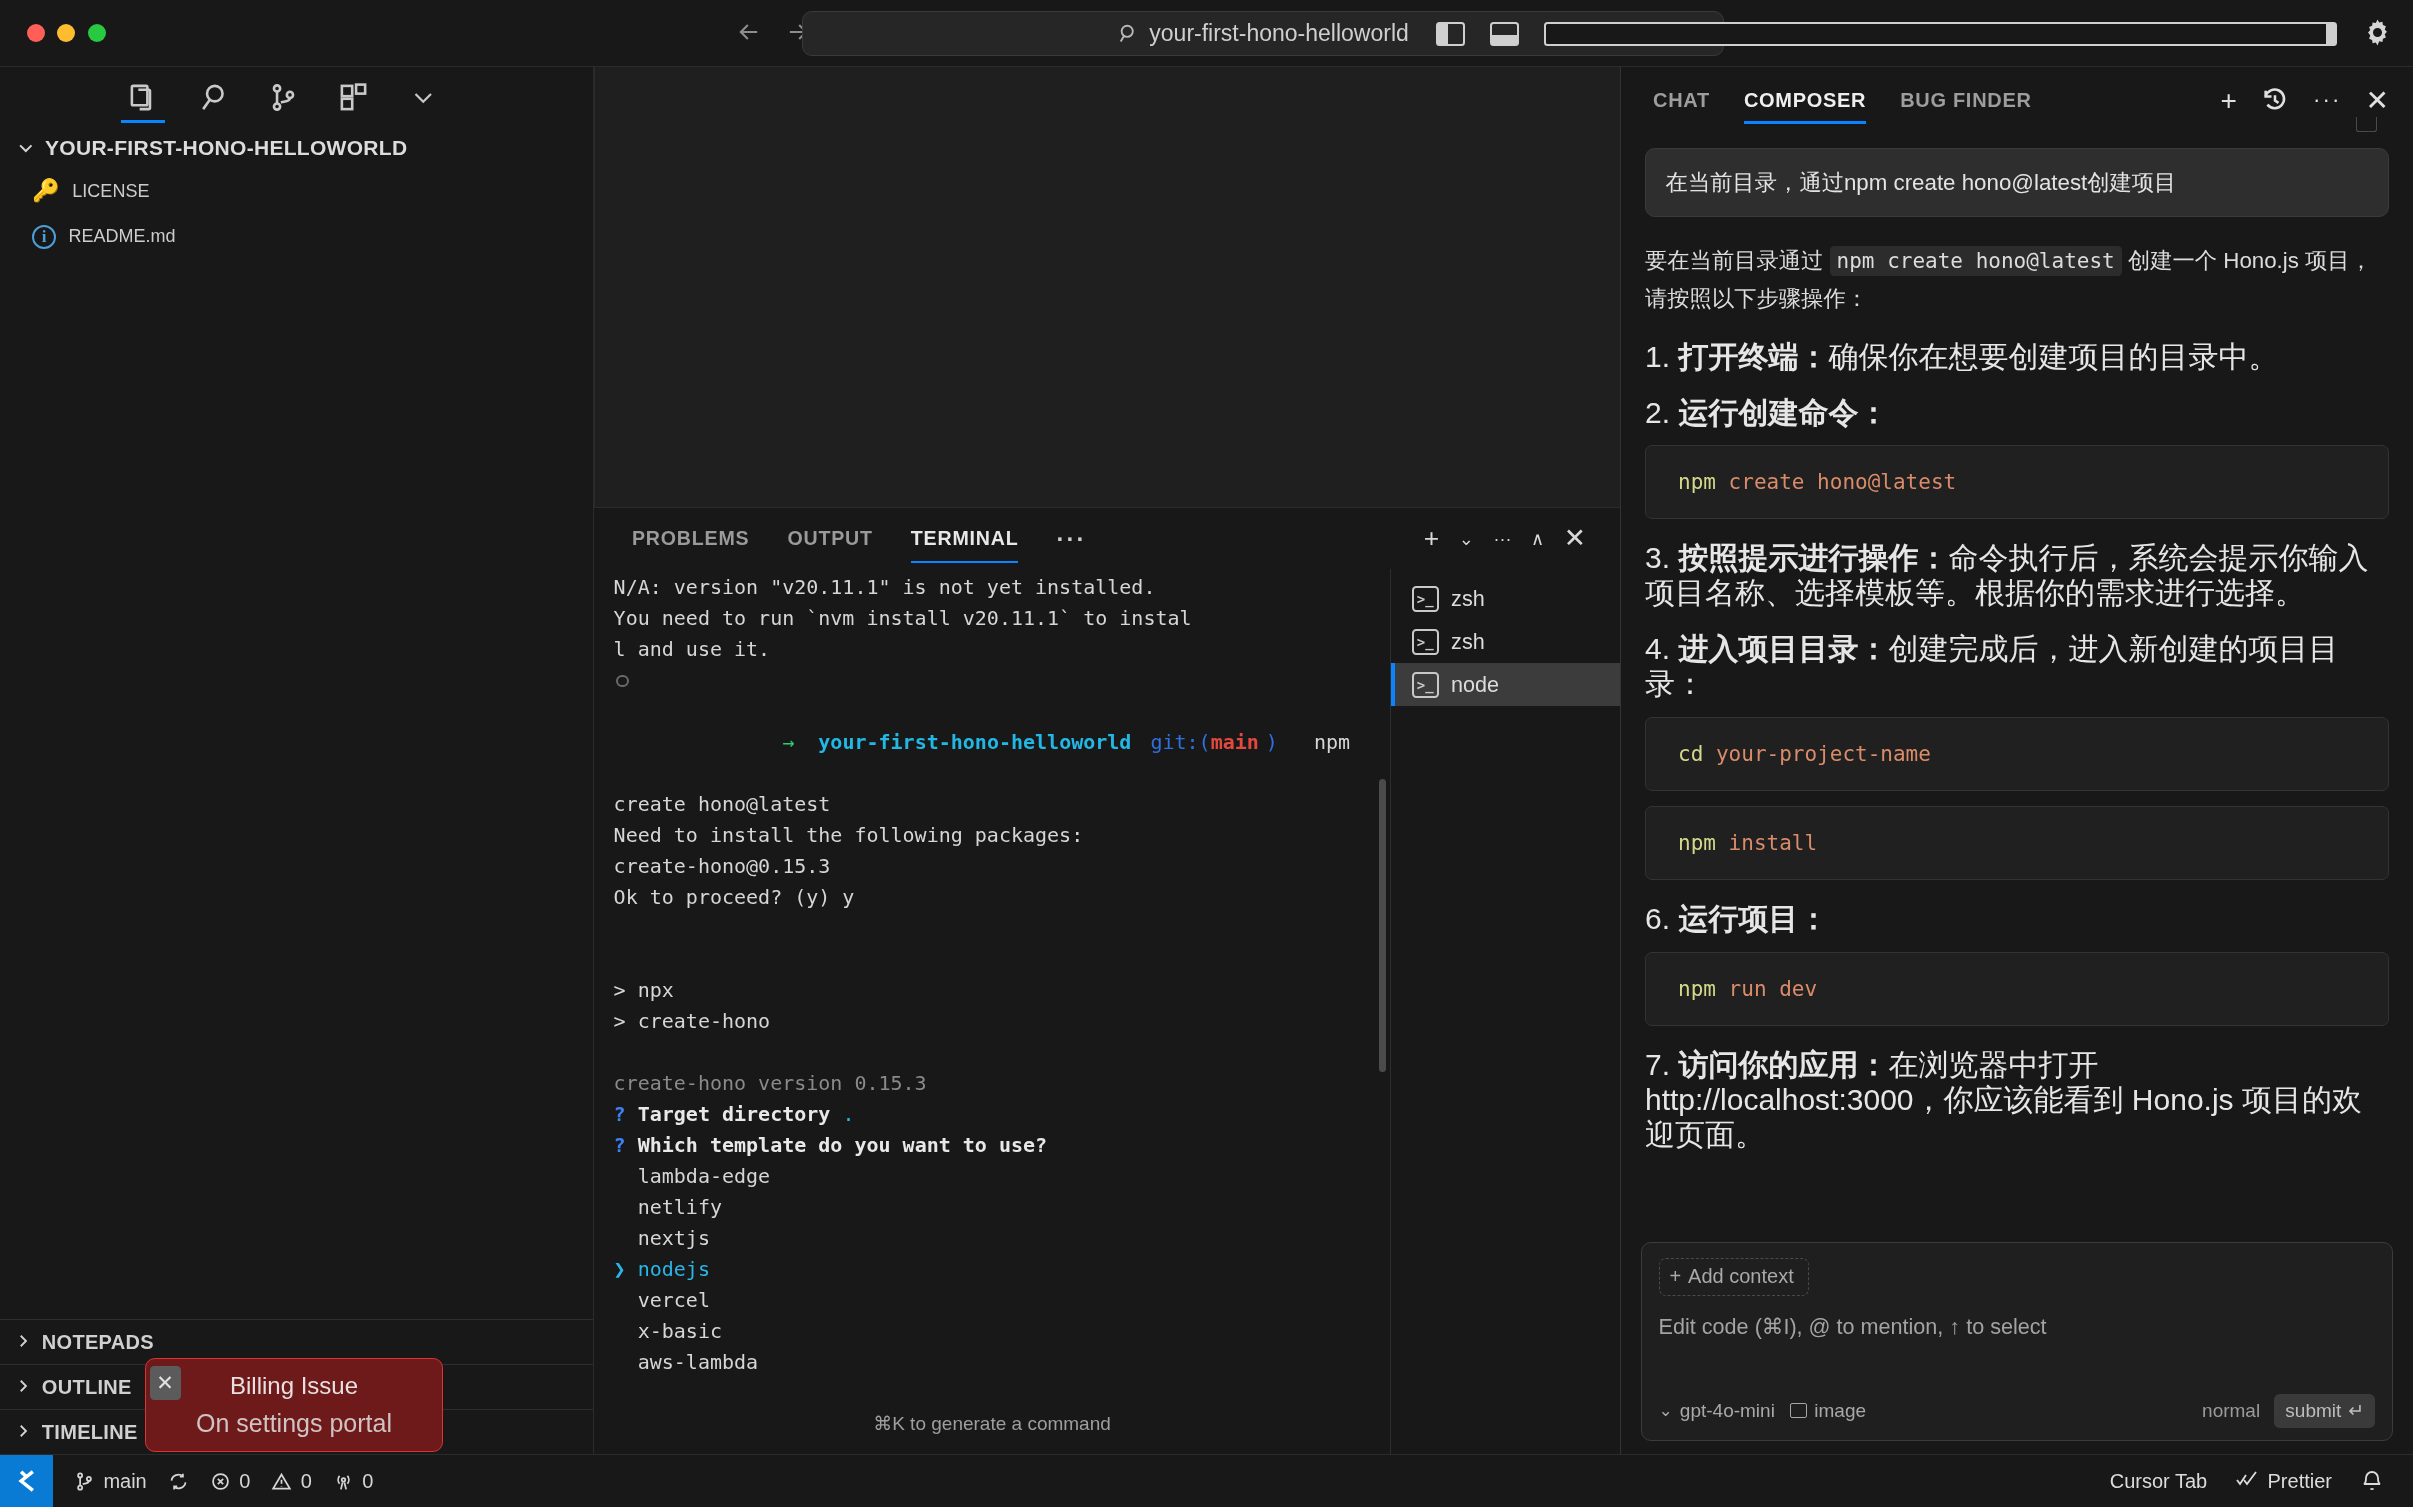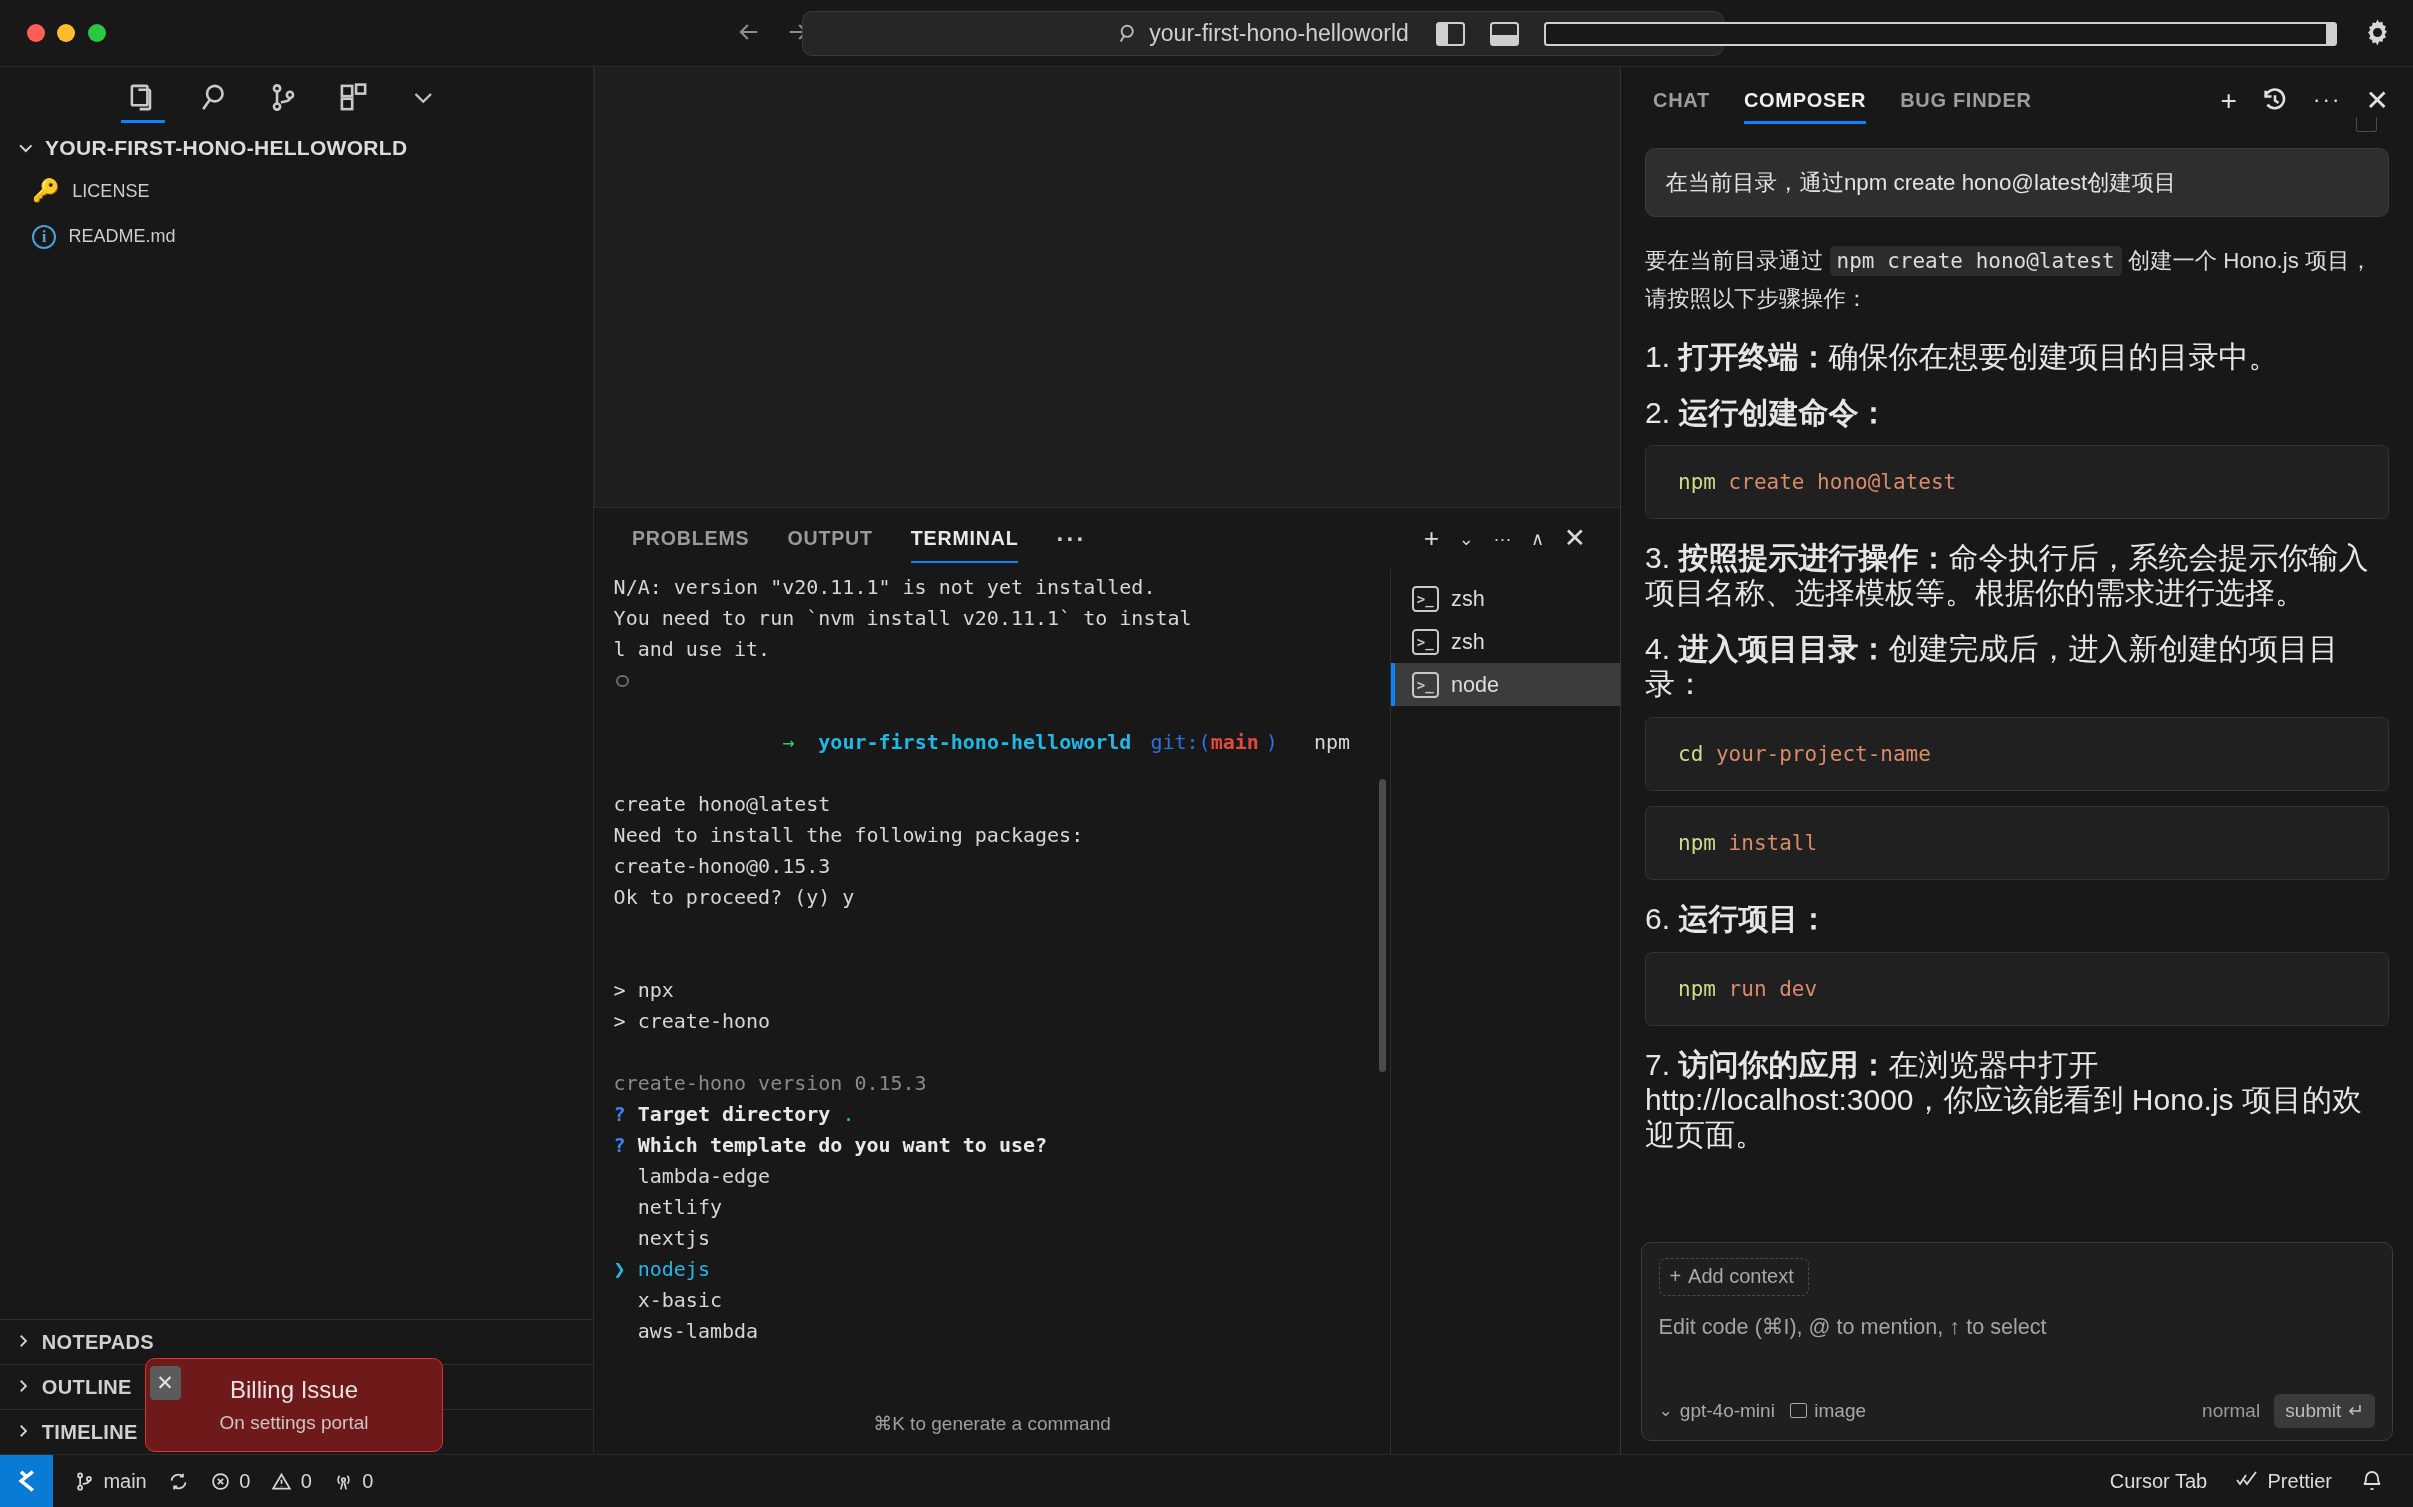--- a/index.html
+++ b/index.html
@@ -192,21 +192,21 @@
   .submit { background: #3a3a3a; border-radius: 5.6px; color: #bdbdbd; font-size: 19px; padding: 5.6px 11.2px; display:flex; align-items:center; gap:7px;}
 
   
   .notif {
     position: absolute; left: 145px; top: 1358px;
     width: 298px; height: 94px;
     background: #6e1a1a; border: 1.4px solid #d33; border-radius: 9.8px;
     display: flex; flex-direction: column; align-items: center; justify-content: center;
   }
   .notif .nt { font-size: 24px; color: #e8e0e0; font-weight: 400; }
-  .notif .ns { font-size: 19px; color: #cfc3c3; margin-top: 8.4px; }
+  .notif .ns { font-size: 25px; color: #cfc3c3; margin-top: 8.4px; }
   .notif .nclose {
     position: absolute; left: 3.5px; top: 7px; width: 31px; height: 34px;
     background: #5b5b5b; border-radius: 4.2px; color: #e2e2e2; font-size: 21px;
     display: flex; align-items: center; justify-content: center;
   }
 
   
   .statusbar {
     height: 53px; flex: 0 0 53px; background: #181818;
     display: flex; align-items: center; border-top: 0.7px solid #2b2b2b;
@@ -386,20 +386,21 @@
             <div class="ln">&gt; npx</div>
             <div class="ln">&gt; create-hono</div>
             <div class="ln">&nbsp;</div>
             <div class="ln c-dim">create-hono version 0.15.3</div>
             <div class="ln"><span class="c-qmark">?</span> <span class="c-bold">Target directory</span> <span class="c-sel">.</span></div>
             <div class="ln"><span class="c-qmark">?</span> <span class="c-bold">Which template do you want to use?</span></div>
             <div class="ln">  lambda-edge</div>
             <div class="ln">  netlify</div>
             <div class="ln">  nextjs</div>
             <div class="ln c-sel">❯ nodejs</div>
+            <div class="ln">  vercel</div>
             <div class="ln">  x-basic</div>
             <div class="ln">  aws-lambda</div>
             <div class="term-scroll"></div>
             <div class="term-hint">⌘K to generate a command</div>
           </div>
 
           <div class="termlist">
             <div class="termitem">
               <span class="termicon">&gt;_</span>
               <span class="tl">zsh</span>

